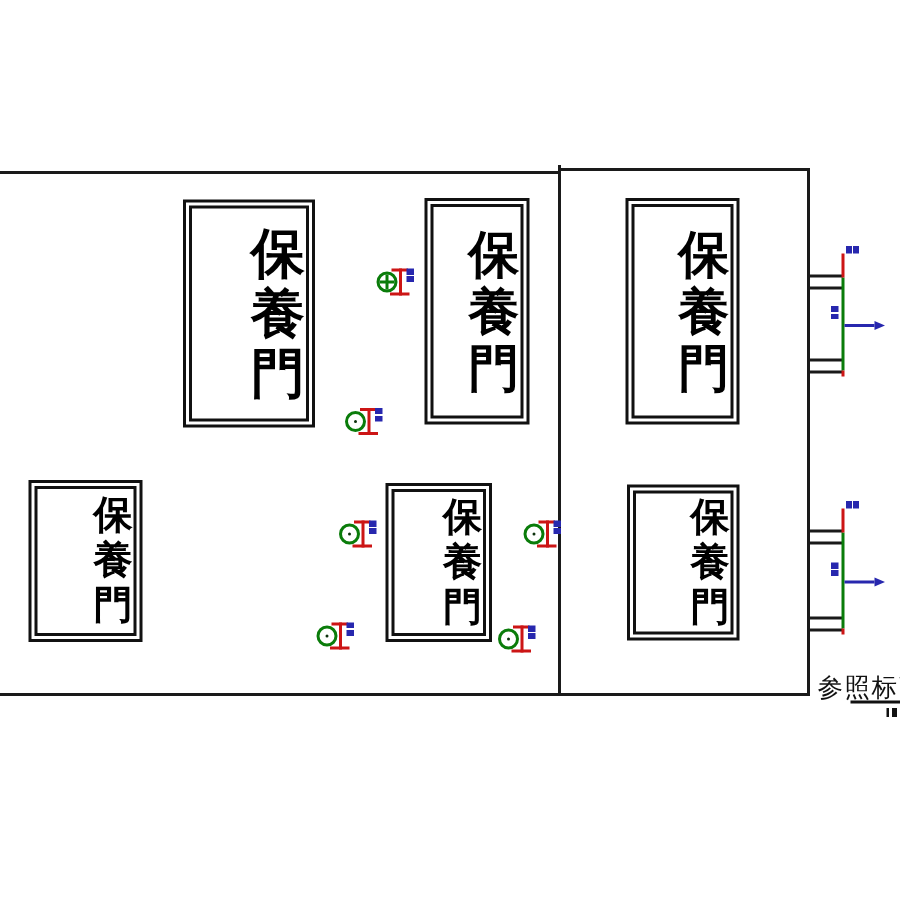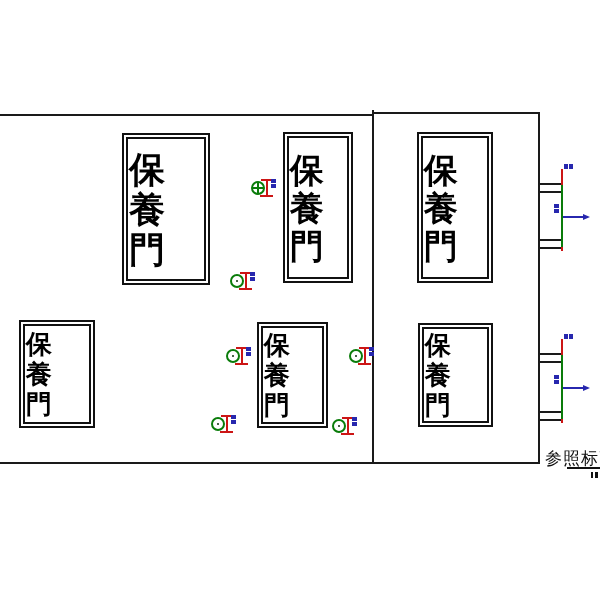--- a/index.html
+++ b/index.html
@@ -1,21 +1,21 @@
 <!DOCTYPE html>
 <html style="--line: #1a1a1a; --frame: #111111; --green: #0a7c0a; --red: #cc1515; --blue: #2727ae;"><head>
 <meta charset="utf-8">
 <style>
   html,body{margin:0;padding:0;}
   body{font-family:"Liberation Serif", serif; background:#ffffff;}
   #canvas{position:relative;width:600px;height:600px;background:#ffffff;overflow:hidden;}
   .ln{position:absolute;background:var(--line);}
   .door{position:absolute;border:2px solid var(--frame);box-sizing:border-box;background:#ffffff;}
   .door-frame{position:absolute;left:2px;top:2px;right:2px;bottom:2px;border:2px solid var(--frame);
-              display:flex;align-items:center;justify-content:flex-start;}
+              display:flex;align-items:center;justify-content:flex-end;}
   .door-label{width:1.05em;word-break:break-all;text-align:center;font-weight:bold;
               color:#000;font-family:"DejaVu Serif","Liberation Serif",serif;}
   .marker{position:absolute;width:16px;height:16px;}
   .mcircle{position:absolute;left:0;top:1px;width:14px;height:14px;border:2px solid var(--green);
            border-radius:50%;box-sizing:border-box;}
   .mdot{position:absolute;left:4px;top:4px;width:2px;height:2px;background:#0c300c;border-radius:50%;}
   .mch{position:absolute;left:0px;top:4px;width:10px;height:2px;background:var(--green);}
   .mcv{position:absolute;left:4px;top:0px;width:2px;height:10px;background:var(--green);}
   .rtop{position:absolute;left:10px;top:-1px;width:11px;height:2px;background:var(--red);}
   .rpost{position:absolute;left:15px;top:-1px;width:2px;height:18px;background:var(--red);}

